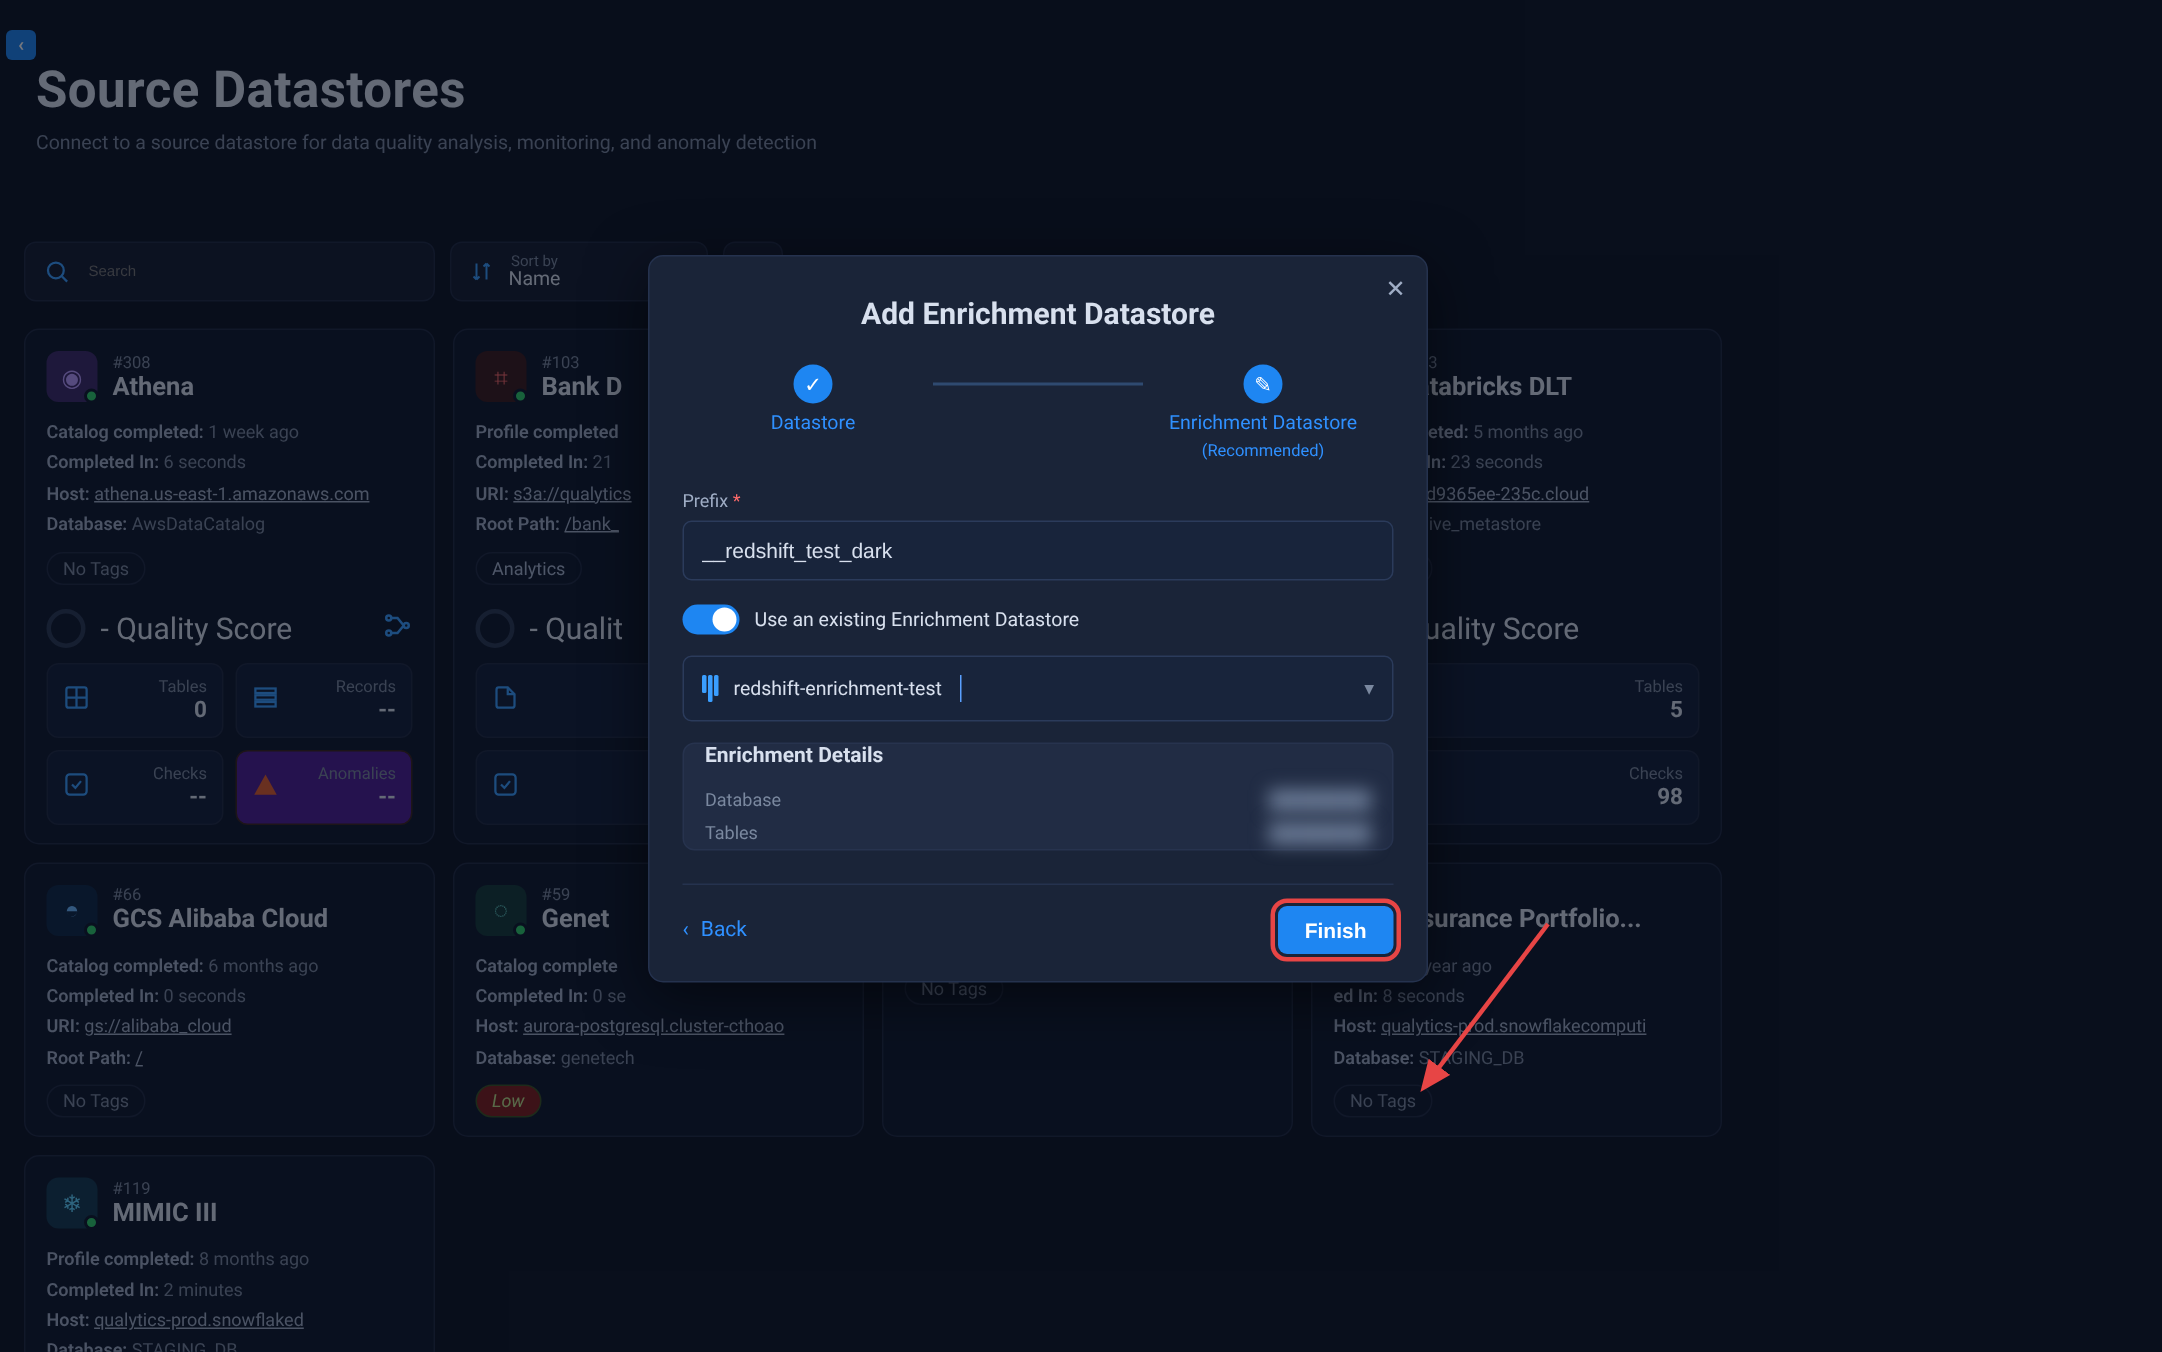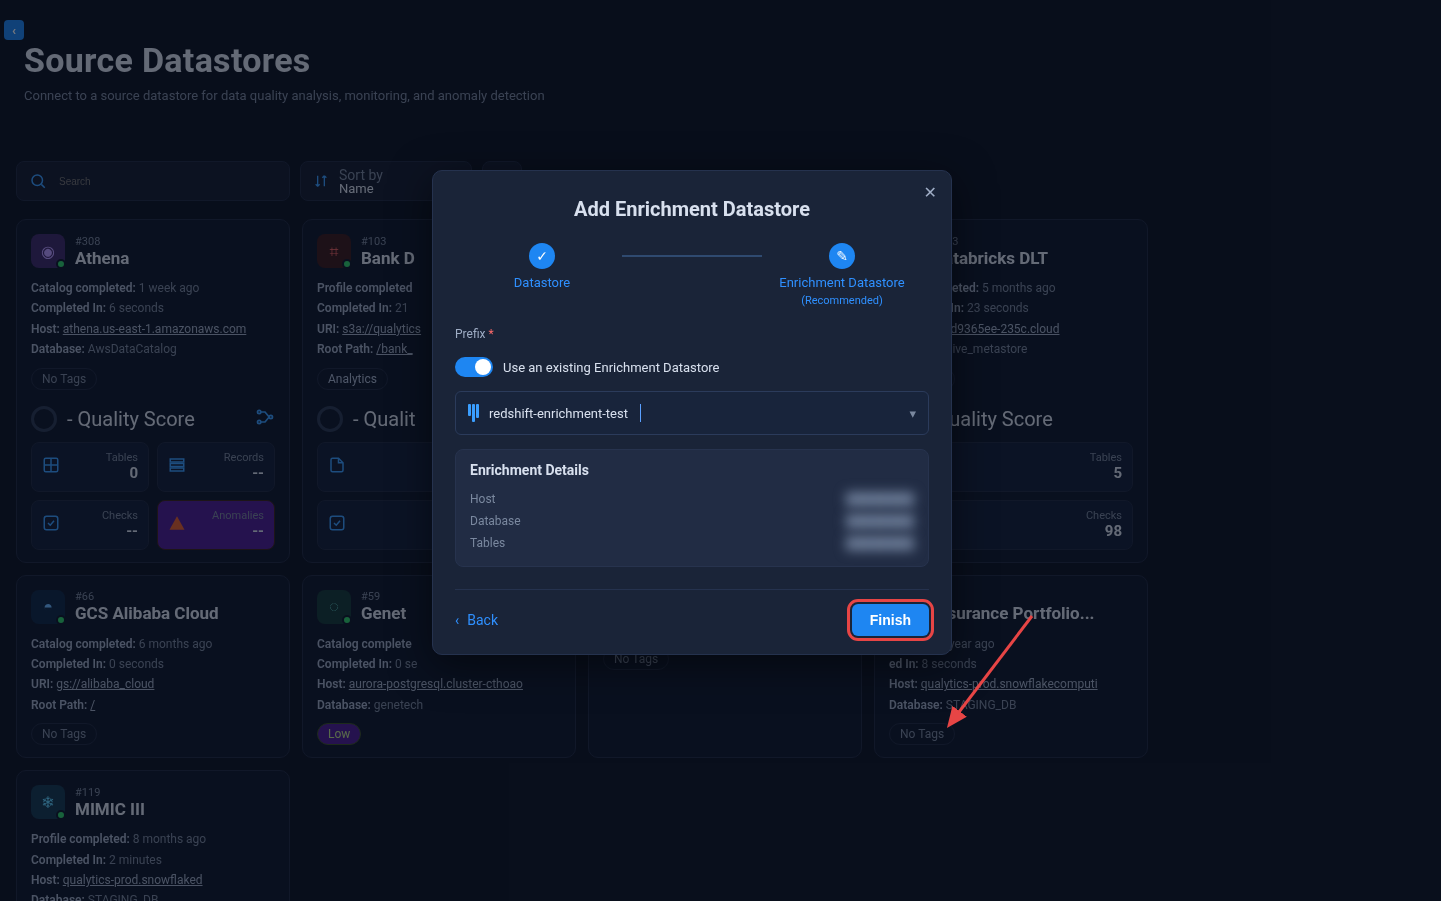--- a/index.html
+++ b/index.html
@@ -45,21 +45,21 @@
     width: 274px; height: 40px; padding: 0 12px;
     background: var(--panel); border: 1px solid var(--panel-border); border-radius: 8px;
     color: var(--muted);
   }
   .sort-box {
     display:flex; align-items:center; gap:10px;
     width: 172px; height: 40px; padding: 0 12px;
     background: var(--panel); border: 1px solid var(--panel-border); border-radius: 8px;
   }
   .sort-box .lbls { display:flex; flex-direction:column; line-height:1; }
-  .sort-box .small { font-size: 14px; color: var(--muted); }
+  .sort-box .small { font-size: 10px; color: var(--muted); text-align: center; }
   .sort-box .val { font-size: 13px; color: var(--text); }
   .icon-box {
     width:40px; height:40px; background: var(--panel); border:1px solid var(--panel-border);
     border-radius:8px; display:flex; align-items:center; justify-content:center;
   }
 
   .cards { display:flex; flex-wrap:wrap; gap:12px; }
   .card {
     width: 274px; background: #0f1a2d; border:1px solid var(--panel-border);
     border-radius: 10px; padding: 14px 14px 12px 14px;
@@ -77,21 +77,21 @@
   .card .title { display:flex; flex-direction:column; }
   .card .id { color: var(--muted); font-size: 11px; }
   .card .name { color: var(--text); font-size: 17px; font-weight: 700; white-space: nowrap; overflow:hidden; text-overflow: ellipsis; max-width: 200px;}
   .meta { margin-top: 10px; color: var(--muted); font-size: 12px; line-height: 1.7; }
   .meta b { color: var(--muted2); font-weight: 600; }
   .meta a { color: var(--muted2); text-decoration: underline; }
   .tag {
     display:inline-block; margin-top: 8px; padding: 3px 10px; border-radius: 12px;
     border:1px solid var(--panel-border); color: var(--muted); font-size: 12px;
   }
-  .tag.low { background:#4c1d95; color:#bde08a; border-color:#3a5424;}
+  .tag.low { background:#7f1d1d; color:#bde08a; border-color:#3a5424;font-style:italic;}
   .tag.analytics { color:#a7b5cf; }
   
   .quality { display:flex; align-items:center; gap:10px; margin: 16px 0 10px 0; }
   .ring { width:26px; height:26px; border:3px solid #2c3a55; border-radius:50%; }
   .quality-score { color: var(--text); font-size: 20px; }
   .quality .flow { margin-left:auto; color:#3a9eff; }
   
   .stats { display:flex; gap:8px; }
   .stat {
     flex:1; display:flex; align-items:center; gap:8px;
@@ -141,21 +141,21 @@
     display:flex; align-items:center; padding:0 12px; gap:10px; position:relative;
   }
   .select .chev { margin-left:auto; color:var(--muted); }
   .select .caret { border-left:1px solid #5aa0ff; height:18px; margin-left:2px; }
   .select .sel-icon { display:flex; gap:1px;}
   .select .bar { width:3px; height:18px; background:#3a9eff; border-radius:1px;}
   .select .bar.s1{height:12px;} .select .bar.s2{height:18px;} .select .bar.s3{height:14px;}
   
   .details {
     margin-top:14px; background: var(--modal-panel); border:1px solid #27334e; border-radius:8px;
-    padding: 12px 14px;
+    padding: 0 14px;
   }
   .details h4 { margin:0 0 10px 0; font-size:14px; }
   .drow { display:flex; align-items:center; font-size:12px; color:var(--muted2); padding:4px 0;}
   .drow .k { width:80px; color:var(--muted); }
   .badge-public { margin-left:auto; background:#1e86f2; color:#fff; padding:2px 8px; border-radius:4px; font-weight:600; font-size:12px;}
   .blur { filter: blur(6px); color:#6b7b96; }
   
   .actions { display:flex; align-items:center; margin-top: 22px; border-top:1px solid #25324e; padding-top:14px;}
   .back-link { color: var(--blue); display:flex; align-items:center; gap:8px; font-size:14px; }
   .finish {
@@ -562,20 +562,21 @@
     <div class="step">
       <div class="circle">✎</div>
       <div class="label">Enrichment Datastore</div>
       <div class="sub">(Recommended)</div>
     </div>
   </div>
 
   <div class="form-label">
     <span>Prefix</span> <span class="req">*</span>
   </div>
+  <input class="input" value="__redshift_test_dark" style="">
 
   <div class="toggle-row">
     <div class="toggle">
         <div class="knob"></div>
       </div>
     <span>Use an existing Enrichment Datastore</span>
   </div>
 
   <div class="select">
     <span class="sel-icon">
@@ -585,24 +586,20 @@
     </span>
     <span>redshift-enrichment-test</span>
     <span class="caret"></span>
     <span class="chev">▾</span>
   </div>
 
   <div class="details">
     <h4>Enrichment Details</h4>
     <div id="detail-rows">
         <div class="drow">
-          <span class="k">Host</span>
-          <span class="blur" style="margin-left:auto">████████</span>
-        </div>
-        <div class="drow">
           <span class="k">Database</span>
           <span class="blur" style="margin-left:auto">████████</span>
         </div>
         <div class="drow">
           <span class="k">Tables</span>
           <span class="blur" style="margin-left:auto">████████</span>
         </div>
       </div>
   </div>
 

